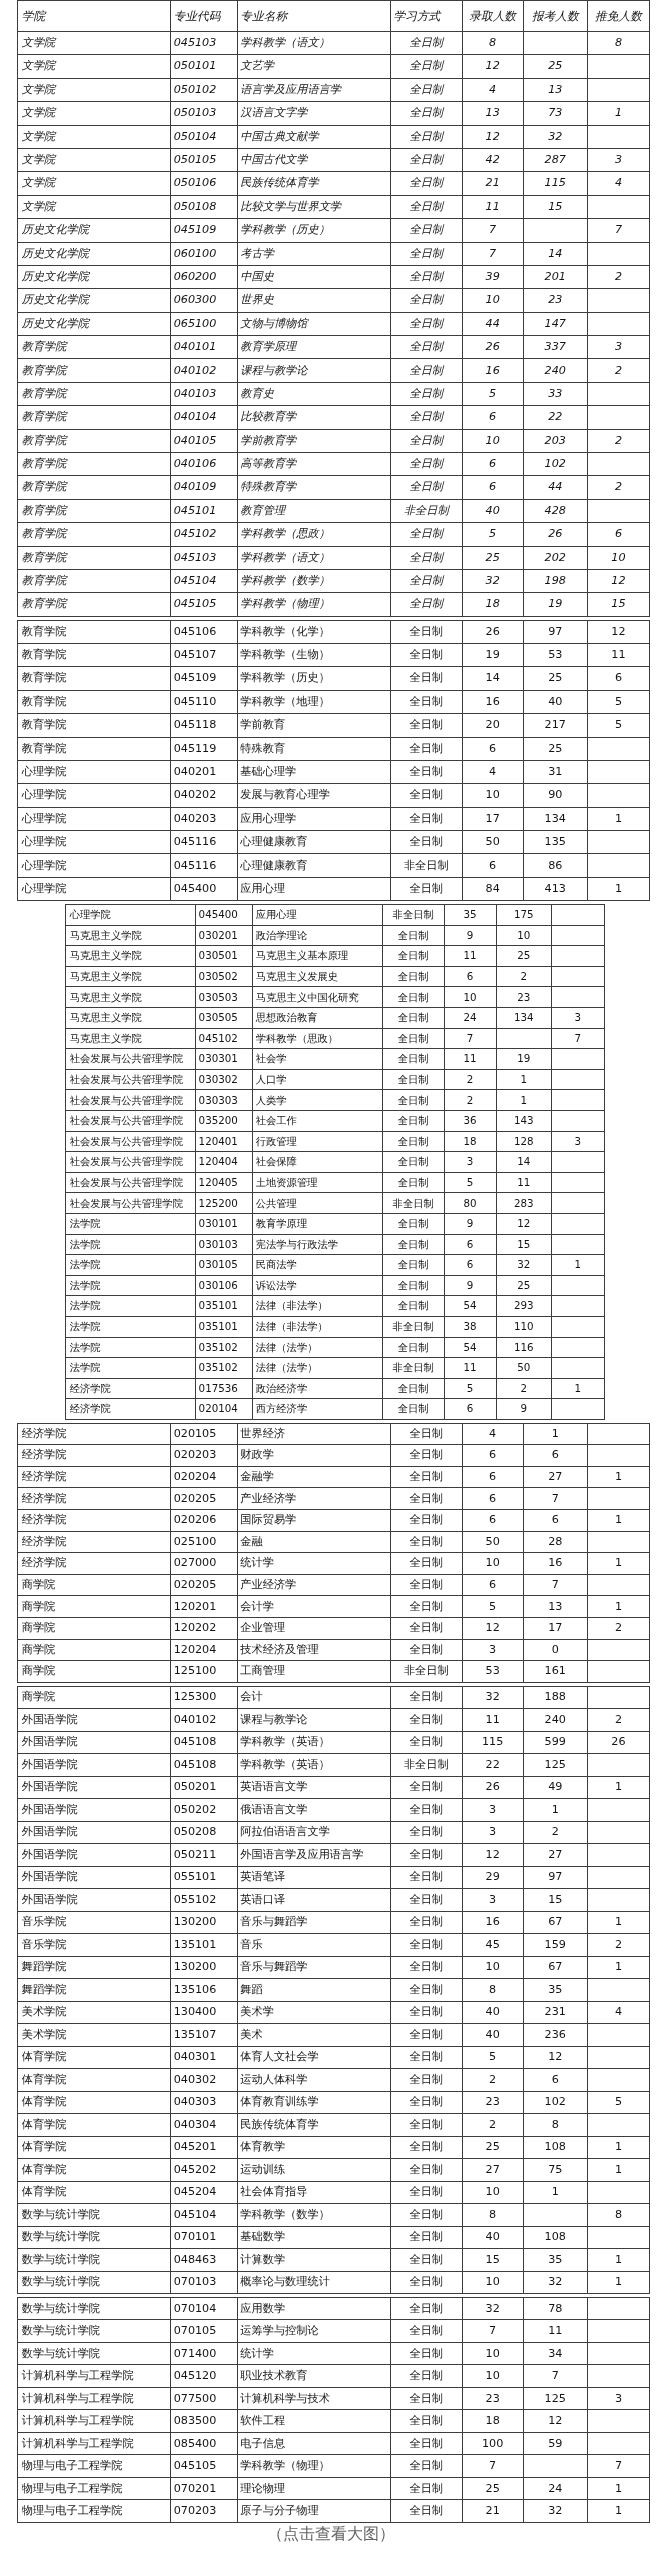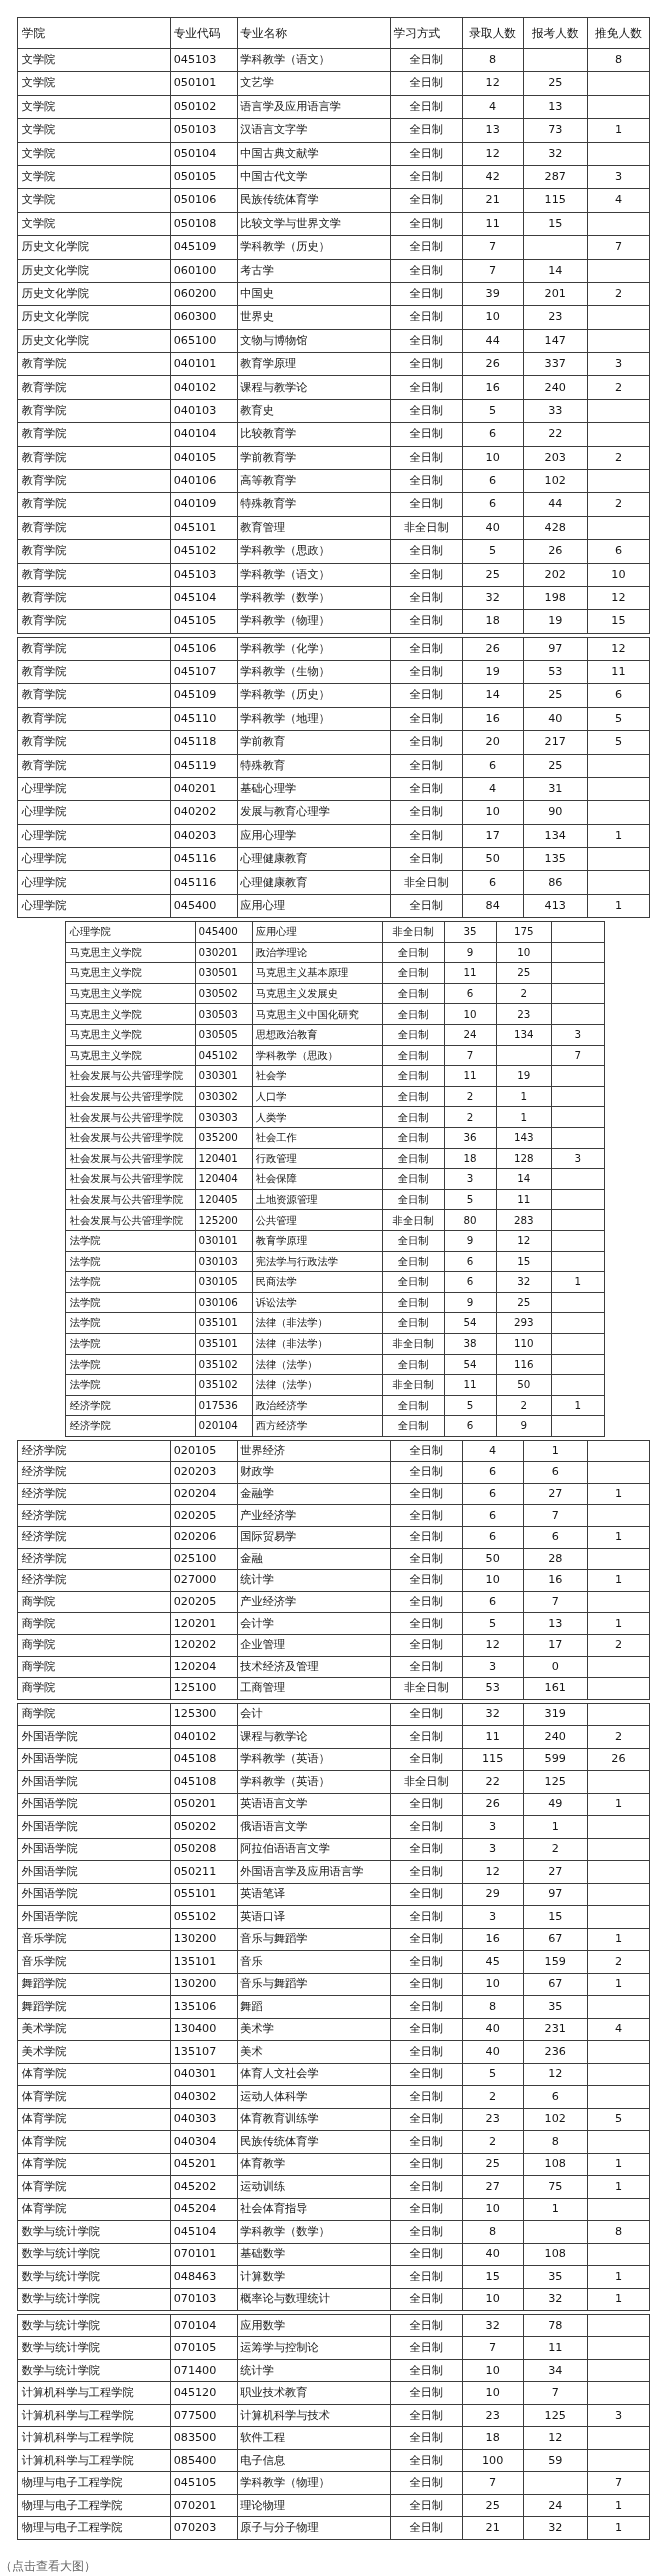--- a/index.html
+++ b/index.html
@@ -7,21 +7,21 @@
     width:662px;height:2576px;overflow:hidden;background:#ffffff;
     font-family:"DejaVu Sans","Liberation Sans",sans-serif;color:#1a1a1a;
   }
   .page{position:relative;width:662px;height:2576px;}
   table.seg{
     border-collapse:collapse;table-layout:fixed;
     border:1.9px solid #1f1f1f;background:#fff;
   }
   table.main{width:633px;margin-left:17px;}
   table.indent{width:540px;margin-left:65px;}
-  #seg0{margin-top:17px;}
+  #seg0{font-style:italic;}
   #seg1,#seg2,#seg3,#seg4,#seg5{margin-top:2.8px;}
   .seg th,.seg td{
     border:0.9px solid #3c3c3c;
     font-size:11.2px;line-height:1.1;
     padding:0 2.8px;overflow:hidden;white-space:nowrap;
     font-weight:normal;color:#141414;
   }
   .seg th{height:30px;text-align:left;font-size:11.7px;}
   .seg td{height:22.4px;}
   #seg2 td{height:19.6px;font-size:10.3px;}
@@ -30,21 +30,21 @@
   
   .seg th:nth-child(1),.seg td:nth-child(1){width:24.8%;text-align:left;padding-left:3.7px;}
   .seg th:nth-child(2),.seg td:nth-child(2){width:10.3%;text-align:left;}
   .seg th:nth-child(3),.seg td:nth-child(3){width:25.0%;text-align:left;}
   .seg th:nth-child(4),.seg td:nth-child(4){width:11.2%;text-align:center;}
   .seg th:nth-child(5),.seg td:nth-child(5){width:9.3%;text-align:center;}
   .seg th:nth-child(6),.seg td:nth-child(6){width:9.9%;text-align:center;}
   .seg th:nth-child(7),.seg td:nth-child(7){width:9.5%;text-align:center;}
   .seg th:nth-child(4){text-align:left;}
   .caption{
-    margin-top:18px;text-align:left;color:#666;font-size:12px;
+    margin-top:1px;text-align:center;color:#666;font-size:16px;
   }
 </style>
 </head>
 <body>
 
 <div class="page">
 
   <table class="seg main" id="seg0">
     <thead>
       <tr>
@@ -743,21 +743,21 @@
     </table>
 
   <table class="seg main" id="seg4">
       <tbody>
         <tr>
           <td>商学院</td>
           <td>125300</td>
           <td>会计</td>
           <td>全日制</td>
           <td>32</td>
-          <td>319</td>
+          <td>188</td>
           <td></td>
         </tr>
         <tr>
           <td>外国语学院</td>
           <td>040102</td>
           <td>课程与教学论</td>
           <td>全日制</td>
           <td>11</td>
           <td>240</td>
           <td>2</td>

